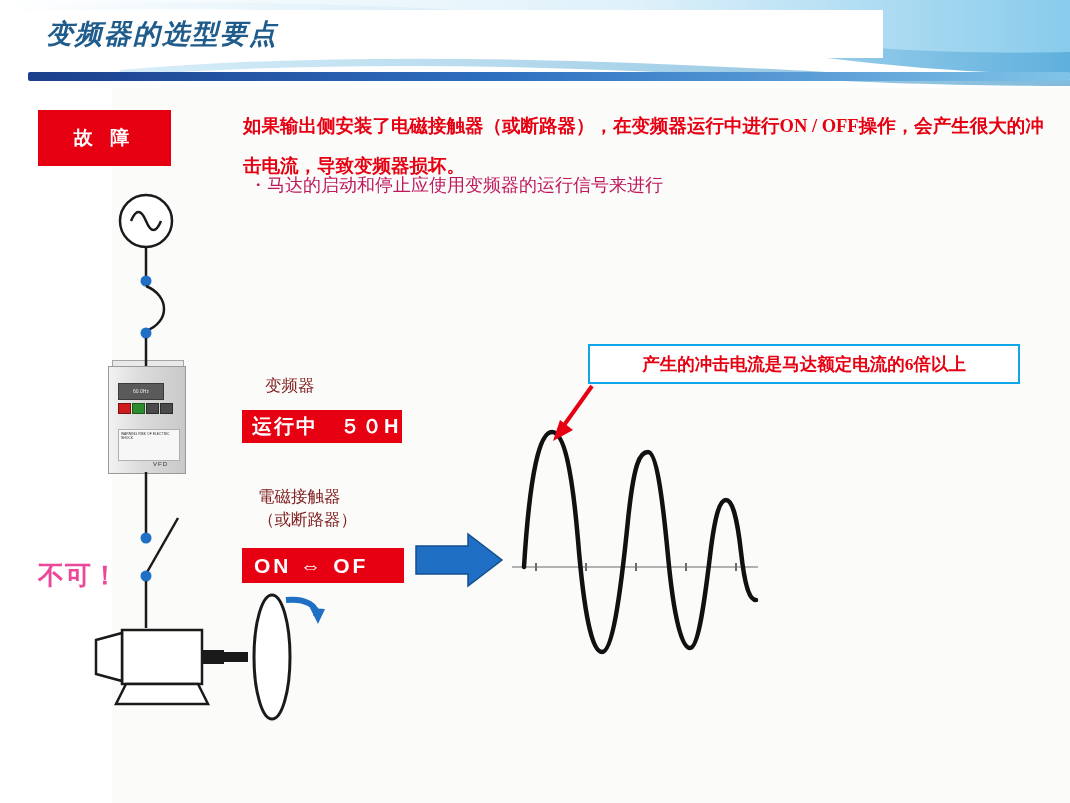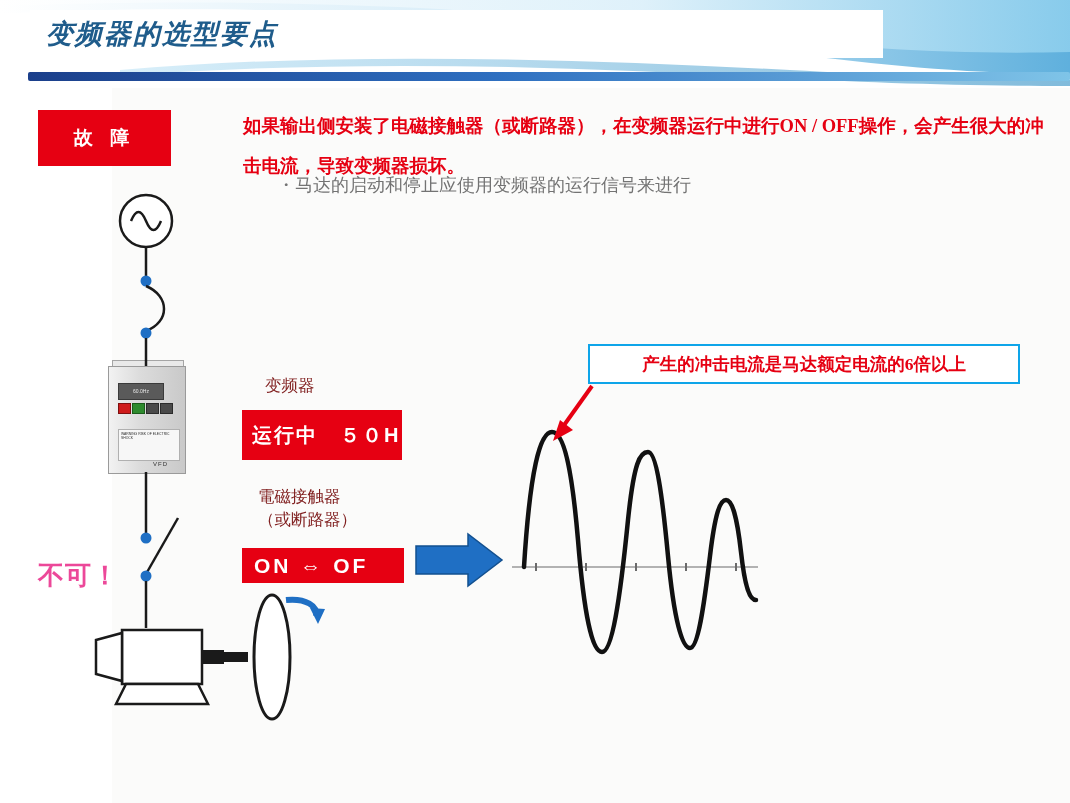--- a/index.html
+++ b/index.html
@@ -94,25 +94,24 @@
     color: #e60012;
     font-weight: bold;
     font-size: 18.5px;
     line-height: 40px;
     font-family: "Liberation Serif", serif;
   }
   .note-text {
     position: absolute;
     left: 249px; top: 172px;
     width: 780px;
-    color: #737373;
+    color: #be185d;
     font-size: 18px;
     line-height: 26px;
     font-family: "Liberation Serif", serif;
-    margin-left: 28px;
   }
   
   .lbl {
     position: absolute;
     color: #7f1d1d;
     font-size: 16.5px;
     line-height: 23px;
     font-family: "Liberation Serif", serif;
     white-space: pre-line;
   }
@@ -133,21 +132,21 @@
     position: absolute;
     background: #e60012;
     color: #ffffff;
     font-weight: bold;
     display: flex;
     align-items: center;
     font-family: "Liberation Sans", sans-serif;
   }
   .chip-run {
     left: 242px; top: 410px;
-    width: 150px; height: 50px;
+    width: 150px; height: 33px;
     font-size: 20px;
     padding-left: 10px;
     letter-spacing: 2px;
   }
   .chip-onoff {
     left: 242px; top: 548px;
     width: 150px; height: 35px;
     font-size: 21px;
     padding-left: 12px;
     letter-spacing: 3px;

